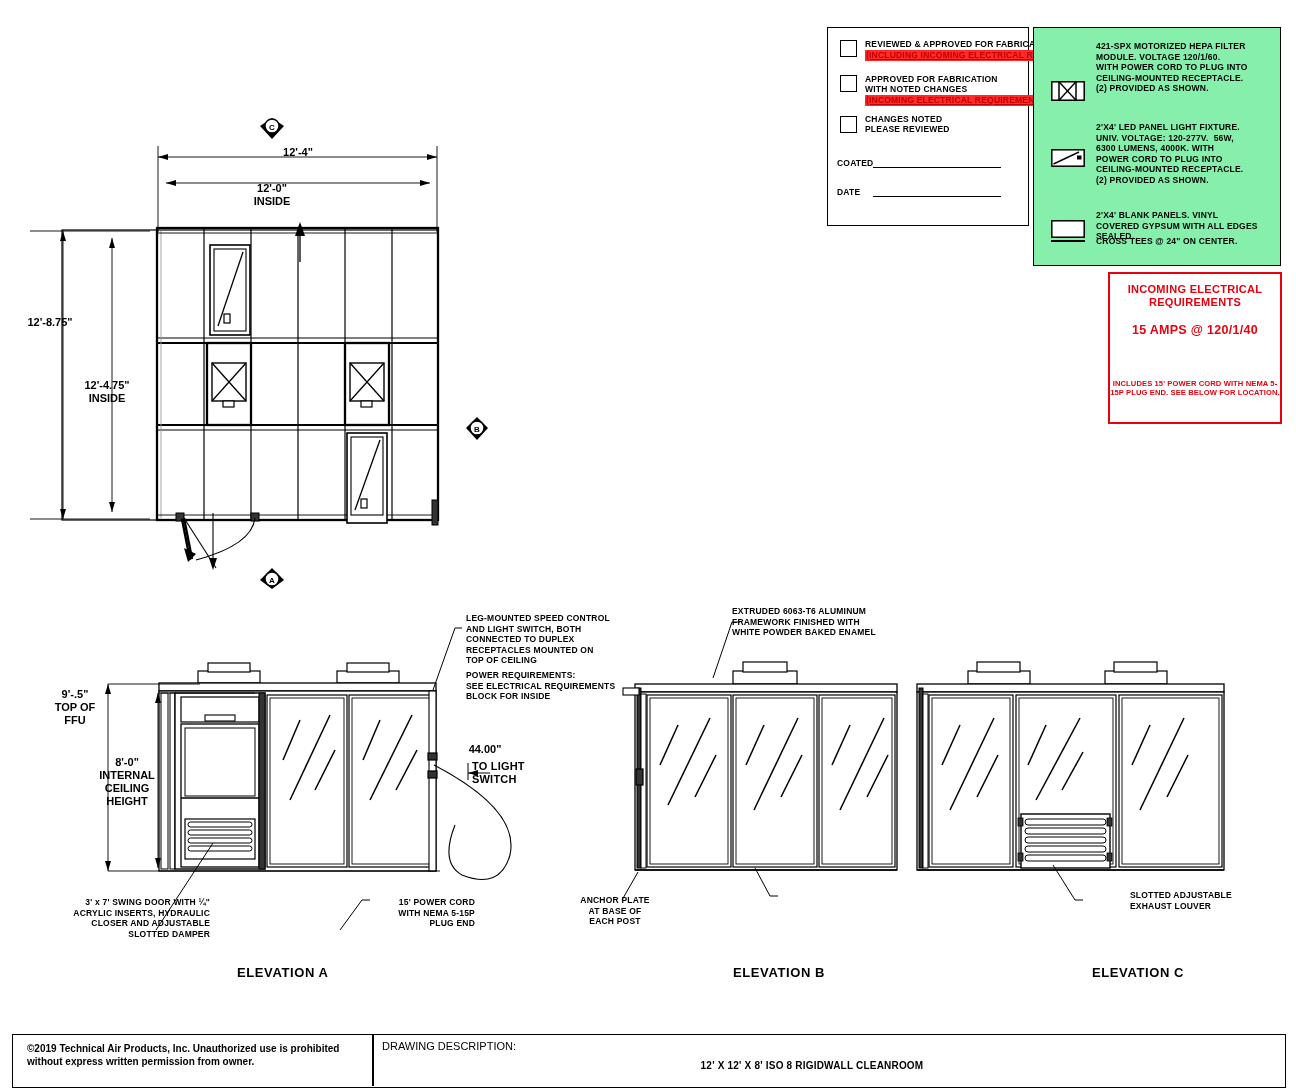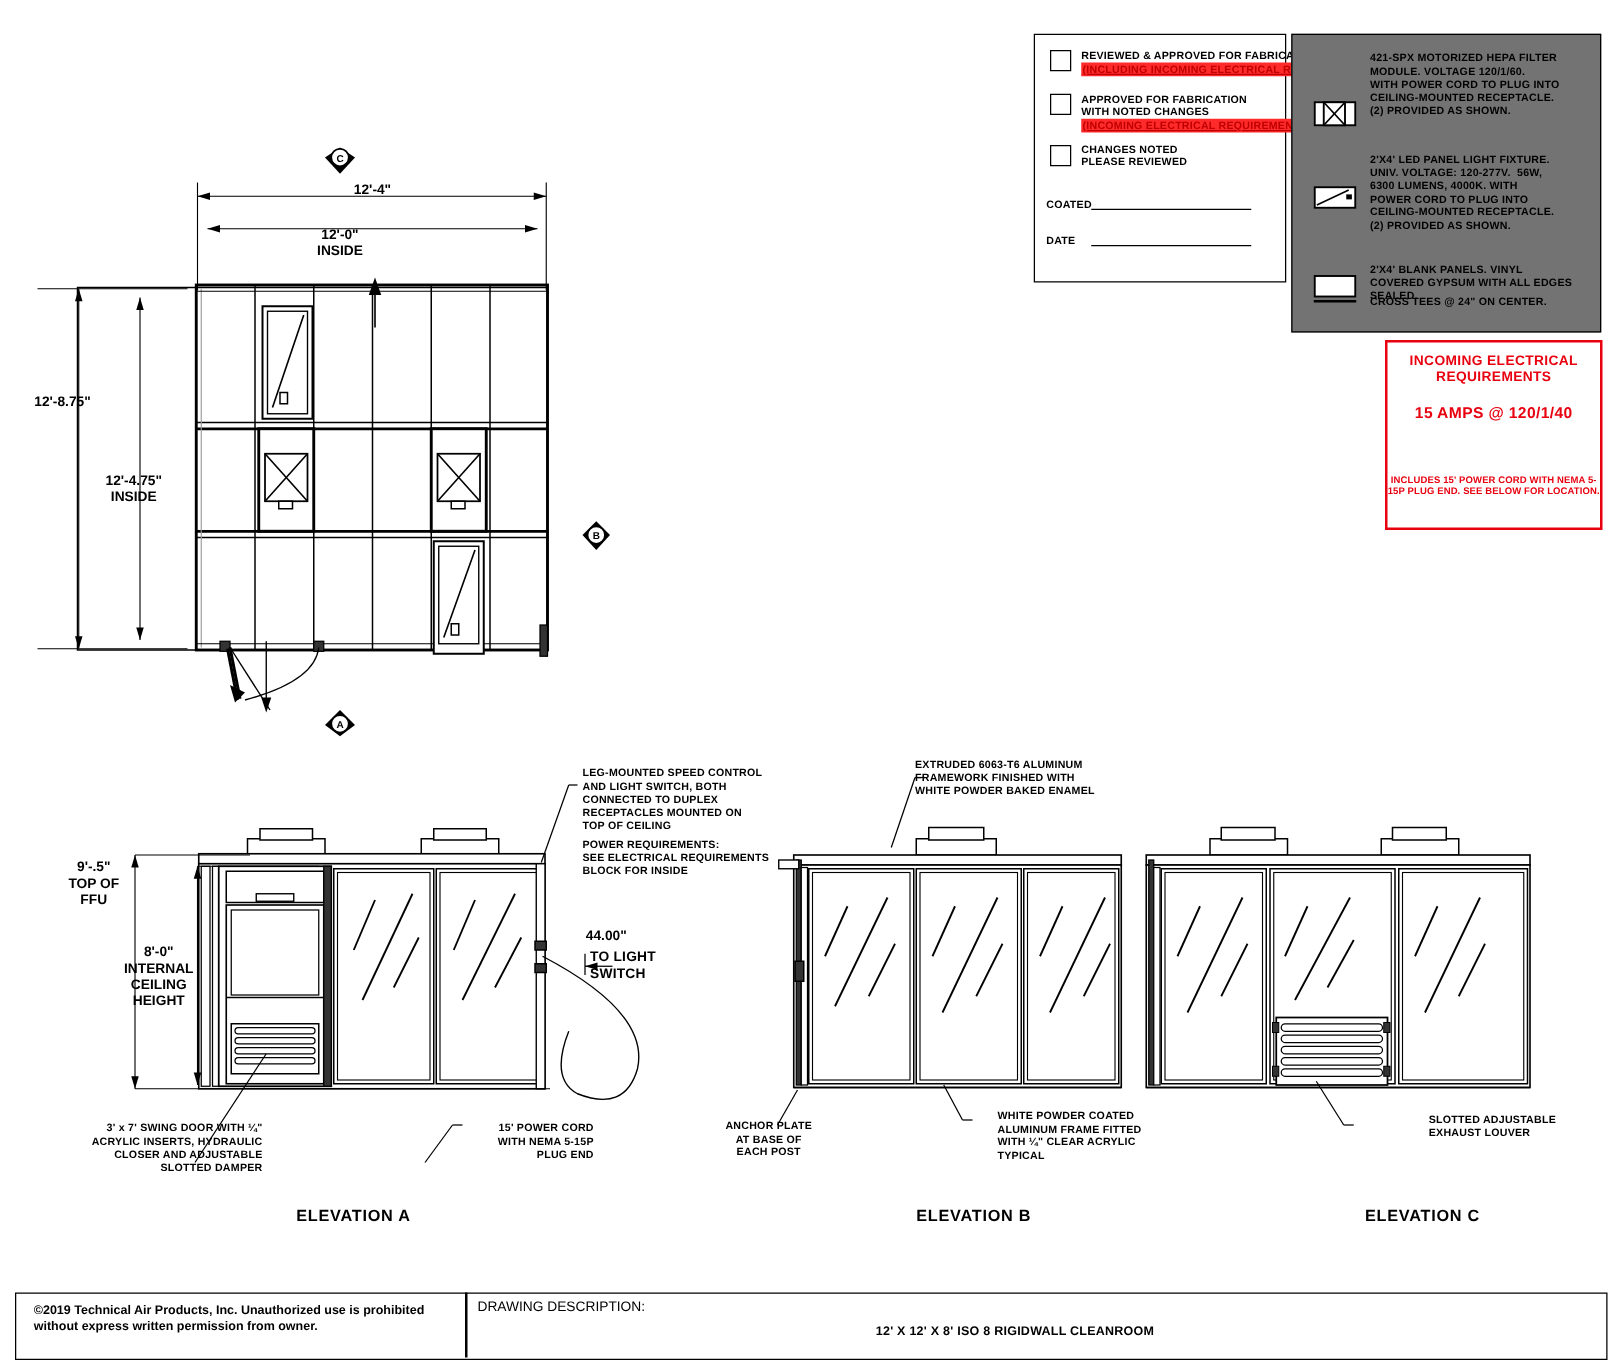--- a/index.html
+++ b/index.html
@@ -17,21 +17,21 @@
   .lbl{font-size:13px;font-weight:bold;letter-spacing:.6px;}
 
   
   #approval-block{left:827px;top:27px;width:200px;height:197px;border:1.6px solid #000;background:#fff;}
   .chk{position:absolute;width:15px;height:15px;border:1.7px solid #000;background:#fff;}
   .sigline{position:absolute;height:1.4px;background:#000;}
   .hl{background:#ff2a2a;color:#c00000;padding:0 1px;display:inline-block;
       text-decoration:underline;text-decoration-thickness:1px;}
 
   
-  #legend-block{left:1033px;top:27px;width:246px;height:237px;border:1.6px solid #000;background:#737373;}
+  #legend-block{left:1033px;top:27px;width:246px;height:237px;border:1.6px solid #000;background:#86efac;}
 
   
   #electrical-block{left:1108px;top:272px;width:170px;height:148px;border:2px solid #e8010f;background:#fff;}
   #electrical-block .t1{font-size:11px;font-weight:bold;text-align:center;line-height:13px;letter-spacing:.3px;}
   #electrical-block .t2{font-size:12.5px;font-weight:bold;text-align:center;letter-spacing:.3px;}
   #electrical-block .t3{font-size:7.6px;font-weight:bold;text-align:center;line-height:9.2px;letter-spacing:.1px;}
 
   
   #title-block{left:12px;top:1034px;width:1272px;height:52px;border:1.7px solid #000;}
   #title-divider{left:372px;top:1034px;width:1.7px;height:52px;background:#000;}
@@ -381,24 +381,20 @@
       <line x1="170" y1="296" x2="178" y2="296" stroke-width="1"></line>
     </g>
   </svg>
 
   <div class="abs txt" style="left:132px;top:6px;width:170px;">EXTRUDED 6063-T6 ALUMINUM
 FRAMEWORK FINISHED WITH
 WHITE POWDER BAKED ENAMEL</div>
   <div class="abs txt c" style="left:-60px;top:295px;width:150px;">ANCHOR PLATE
 AT BASE OF
 EACH POST</div>
-  <div class="abs txt" style="left:198px;top:287px;width:160px;">WHITE POWDER COATED
-ALUMINUM FRAME FITTED
-WITH ¼" CLEAR ACRYLIC
-TYPICAL</div>
 
   <div class="abs lbl" style="left:133px;top:365px;">ELEVATION B</div>
 </div>
 
 <div class="abs" id="elevation-c" style="left:940px;top:600px;width:356px;height:400px;">
   <svg width="356" height="400">
     <g stroke="#000" fill="none">
 
       <rect x="28" y="71" width="62" height="13" stroke-width="1.2" fill="#fff"></rect>
       <rect x="37" y="62" width="43" height="10" stroke-width="1.2" fill="#fff"></rect>
@@ -439,21 +435,21 @@
       <rect x="167" y="218" width="5" height="8" fill="#333" stroke-width="0.8"></rect>
       <rect x="167" y="253" width="5" height="8" fill="#333" stroke-width="0.8"></rect>
 
       <line x1="-23" y1="270" x2="284" y2="270" stroke-width="1.3"></line>
 
       <line x1="113" y1="265" x2="135" y2="300" stroke-width="1"></line>
       <line x1="135" y1="300" x2="143" y2="300" stroke-width="1"></line>
     </g>
   </svg>
 
-  <div class="abs txt" style="left:190px;top:290px;width:140px;margin-left:13px;">SLOTTED ADJUSTABLE
+  <div class="abs txt" style="left:190px;top:290px;width:140px;">SLOTTED ADJUSTABLE
 EXHAUST LOUVER</div>
   <div class="abs lbl" style="left:152px;top:365px;">ELEVATION C</div>
 </div>
 
 <div class="abs" id="title-block"></div>
 <div class="abs" id="title-divider"></div>
 <div class="abs" id="tb-copyright" style="left:27px;top:1042px;width:330px;">©2019 Technical Air Products, Inc.  Unauthorized use is
  prohibited without express written permission from owner.</div>
 <div class="abs" id="tb-desc-label" style="left:382px;top:1040px;">DRAWING DESCRIPTION:</div>
 <div class="abs" id="tb-desc-value" style="left:382px;top:1060px;width:860px;text-align:center;">12' X 12' X 8' ISO 8 RIGIDWALL CLEANROOM</div>

